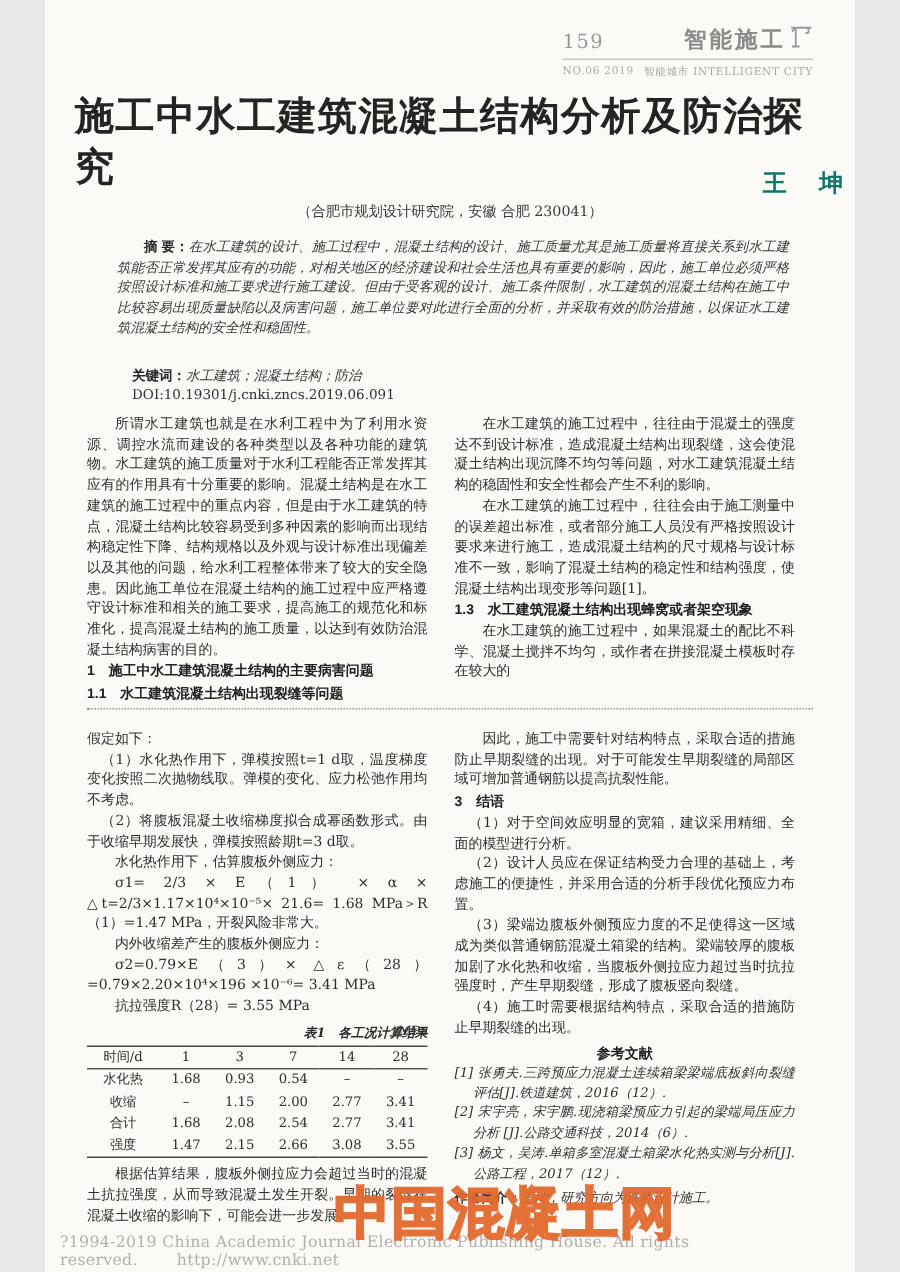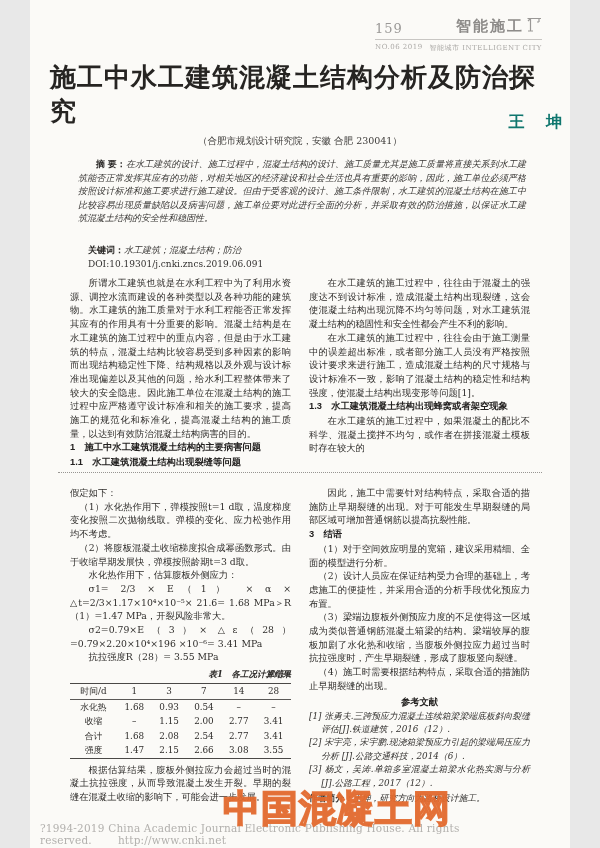--- a/index.html
+++ b/index.html
@@ -31,21 +31,21 @@
   
   .abstract{position:absolute;top:158px;left:48px;right:44px;
     font-size:9px;line-height:13.6px;text-align:justify;
     font-style:italic;color:#383634;text-indent:2em;}
   .blabel{font-family:Liberation Sans, sans-serif;
     font-weight:bold;font-style:normal;color:#2b2927;}
   .keywords{position:absolute;top:244px;left:58px;right:44px;
     font-size:9px;font-style:italic;color:#383634;}
   .doi{position:absolute;top:259px;left:58px;font-size:9px;color:#333130;}
   
-  .columns{position:absolute;top:276px;left:40px;right:40px;display:flex;gap:18px;}
+  .columns{position:absolute;top:276px;left:28px;right:40px;display:flex;gap:18px;}
   .col{flex:1;min-width:0;}
   .col-top{height:196px;overflow:hidden;}
   .col-bottom{margin-top:14px;}
   p.body{margin:0;font-size:9.3px;line-height:13.7px;text-align:justify;color:#2f2d2b;}
   .indent{text-indent:2em;}
   .indent1{text-indent:1em;}
   .noindent{text-indent:0;}
   h2.h,h3.h{margin:1px 0 0 0;font-family:"Liberation Sans","DejaVu Sans",sans-serif;
     font-size:9.3px;line-height:13.7px;font-weight:bold;color:#232120;}
   
@@ -117,20 +117,21 @@
         <p class="body indent">所谓水工建筑也就是在水利工程中为了利用水资源、调控水流而建设的各种类型以及各种功能的建筑物。水工建筑的施工质量对于水利工程能否正常发挥其应有的作用具有十分重要的影响。混凝土结构是在水工建筑的施工过程中的重点内容，但是由于水工建筑的特点，混凝土结构比较容易受到多种因素的影响而出现结构稳定性下降、结构规格以及外观与设计标准出现偏差以及其他的问题，给水利工程整体带来了较大的安全隐患。因此施工单位在混凝土结构的施工过程中应严格遵守设计标准和相关的施工要求，提高施工的规范化和标准化，提高混凝土结构的施工质量，以达到有效防治混凝土结构病害的目的。</p>
         <h2 class="h">1　施工中水工建筑混凝土结构的主要病害问题</h2>
         <h3 class="h">1.1　水工建筑混凝土结构出现裂缝等问题</h3>
       </div>
       <div class="col-bottom">
         <p class="body noindent">假定如下：</p>
         <p class="body indent1">（1）水化热作用下，弹模按照t=1 d取，温度梯度变化按照二次抛物线取。弹模的变化、应力松弛作用均不考虑。</p>
         <p class="body indent1">（2）将腹板混凝土收缩梯度拟合成幂函数形式。由于收缩早期发展快，弹模按照龄期t=3 d取。</p>
         <p class="body indent">水化热作用下，估算腹板外侧应力：</p>
         <p class="body indent">σ1= 2/3 × E（1） × α × △t=2/3×1.17×10⁴×10⁻⁵× 21.6= 1.68 MPa＞R（1）=1.47 MPa，开裂风险非常大。</p>
+        <p class="body indent">内外收缩差产生的腹板外侧应力：</p>
         <p class="body indent">σ2=0.79×E（3）× △ε（28）=0.79×2.20×10⁴×196 ×10⁻⁶= 3.41 MPa</p>
         <p class="body indent">抗拉强度R（28）= 3.55 MPa</p>
 
         <div class="tablecap">
           <span>表1　各工况计算结果</span>
           <span class="unit">/MPa</span>
         </div>
         <table class="t1">
           <thead>
             <tr>

